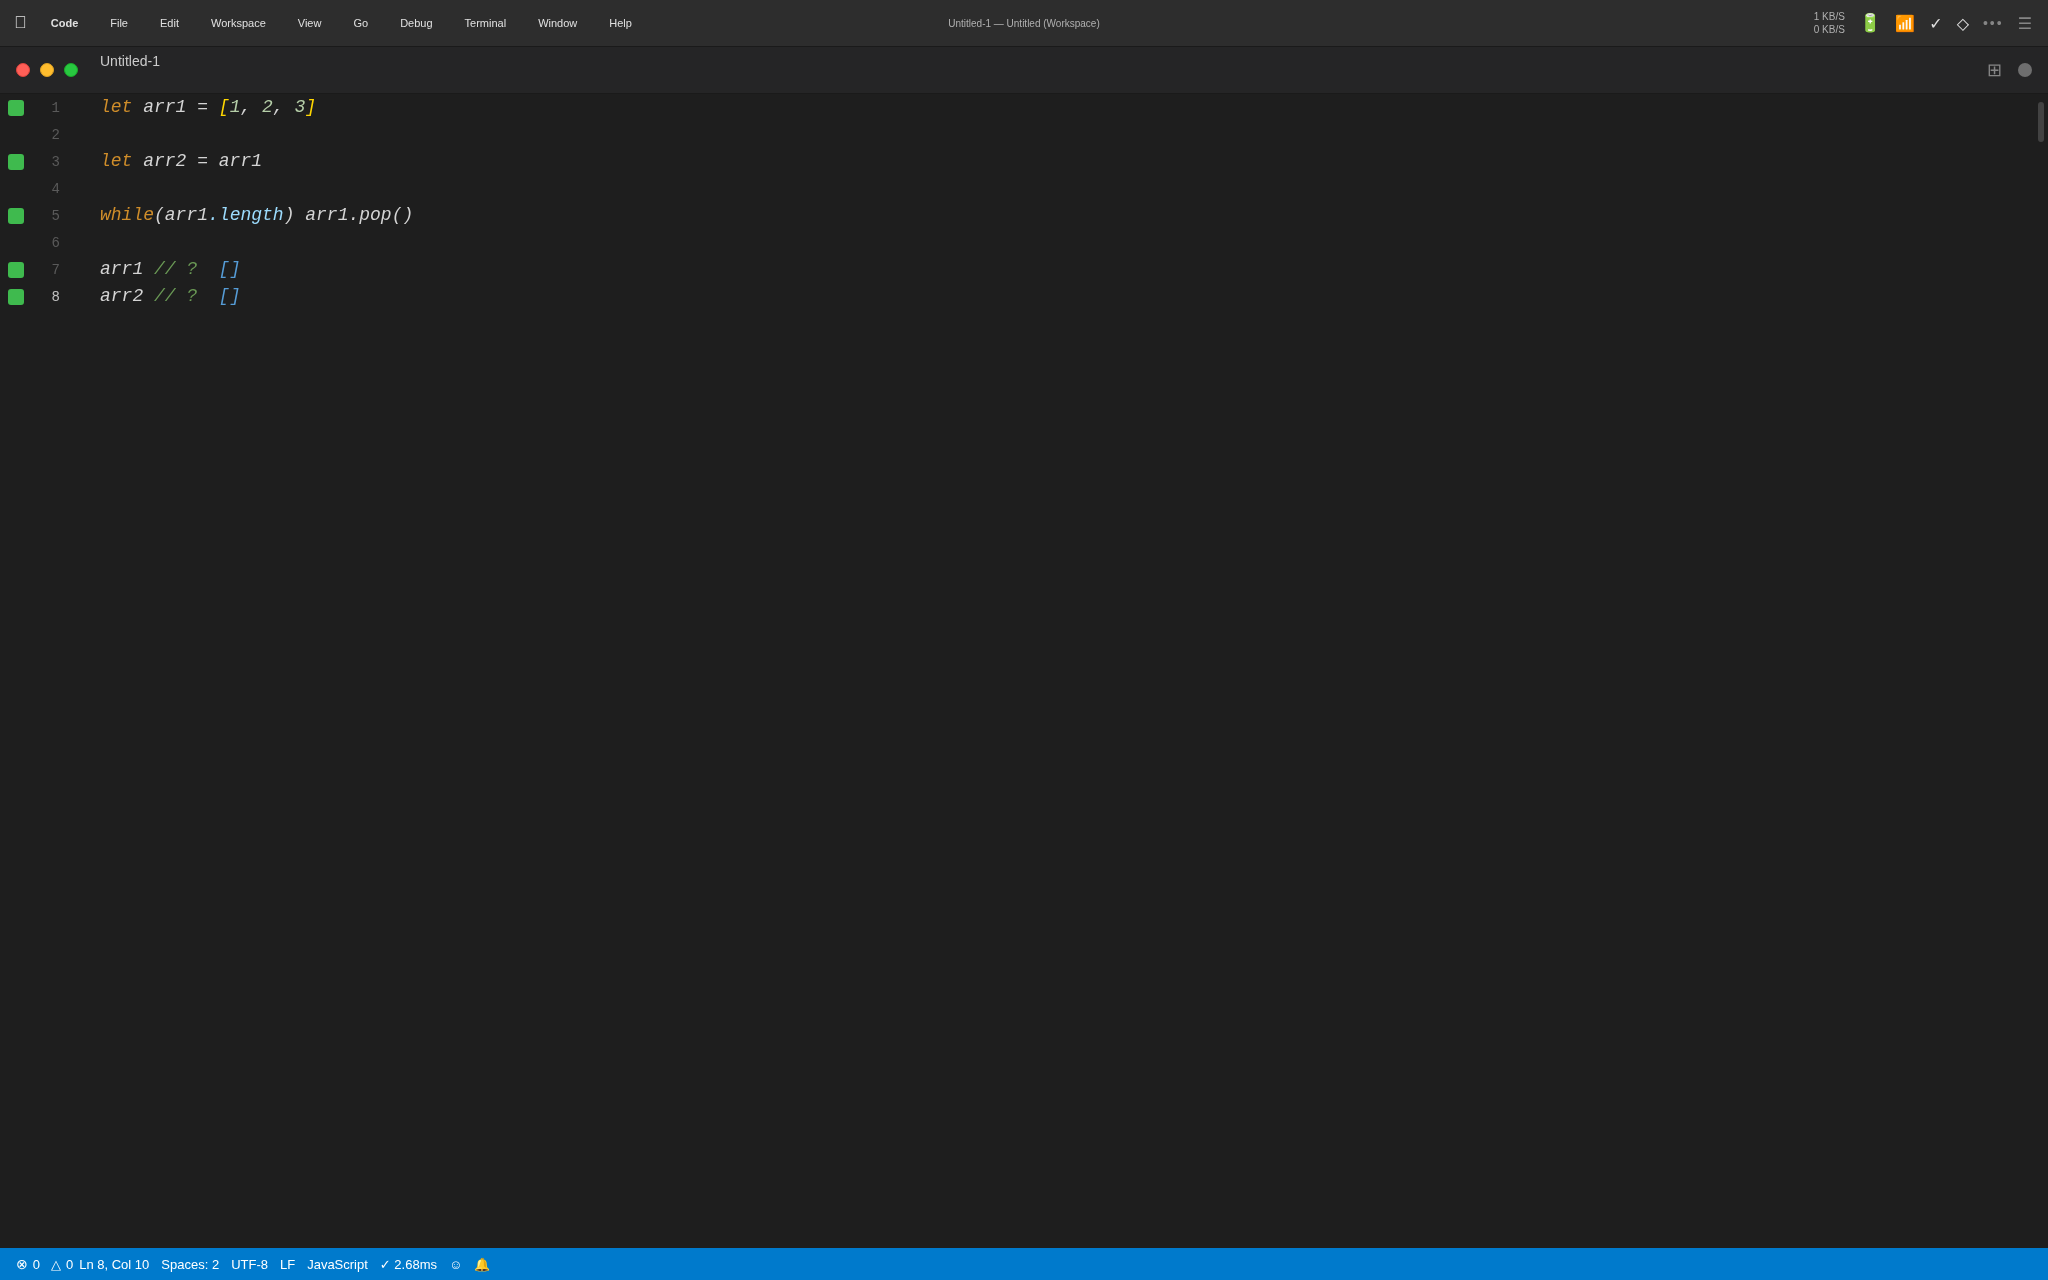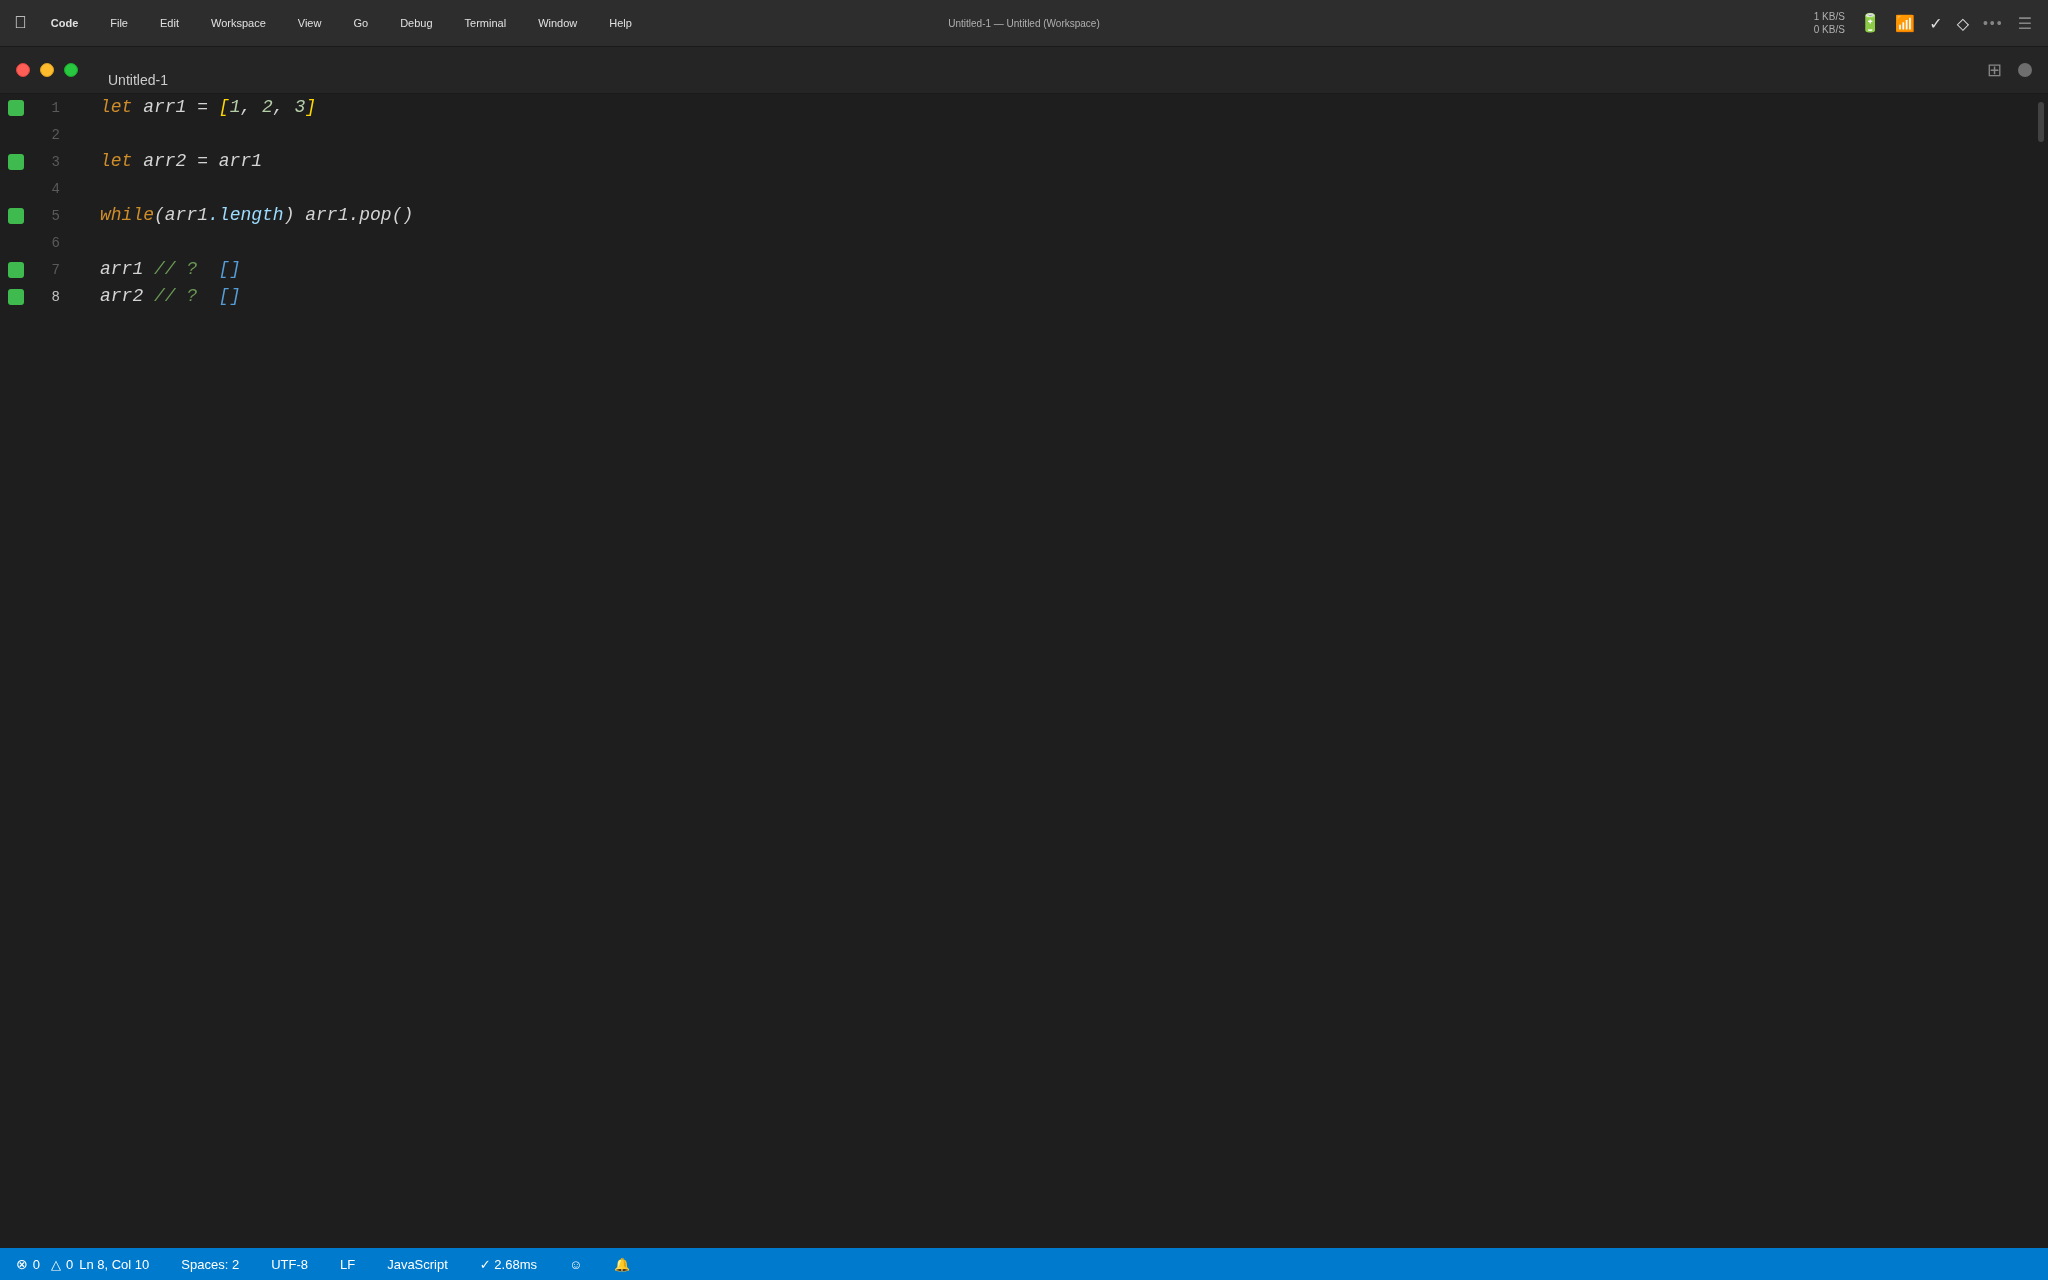--- a/index.html
+++ b/index.html
@@ -228,21 +228,20 @@
 
     .status-error {
       display: flex;
       align-items: center;
       gap: 5px;
     }
 
     .status-right {
       display: flex;
       align-items: center;
-      gap: 20px;
     }
 
     .status-item {
       cursor: pointer;
       padding: 2px 6px;
       border-radius: 3px;
       white-space: nowrap;
     }
 
     
@@ -285,21 +284,21 @@
 
     <span style="font-size:16px; color:#e0e0e0;">◇</span>
 
     <span style="font-size:14px; color:#858585; letter-spacing:2px;">•••</span>
 
     <span style="font-size:16px; color:#858585;">☰</span>
   </div>
 </div>
 
 <div id="tab-bar">
-  <div style="display:flex; align-items:flex-end; gap:18px;">
+  <div style="display:flex; align-items:flex-start; gap:10px;">
 
     <div id="traffic-lights" style="display:flex; gap:10px; align-items:center; padding:0;">
       <div class="traffic-light tl-red"></div>
       <div class="traffic-light tl-yellow"></div>
       <div class="traffic-light tl-green"></div>
     </div>
     <span id="tab-title">Untitled-1</span>
   </div>
   <div id="tab-actions">
 

